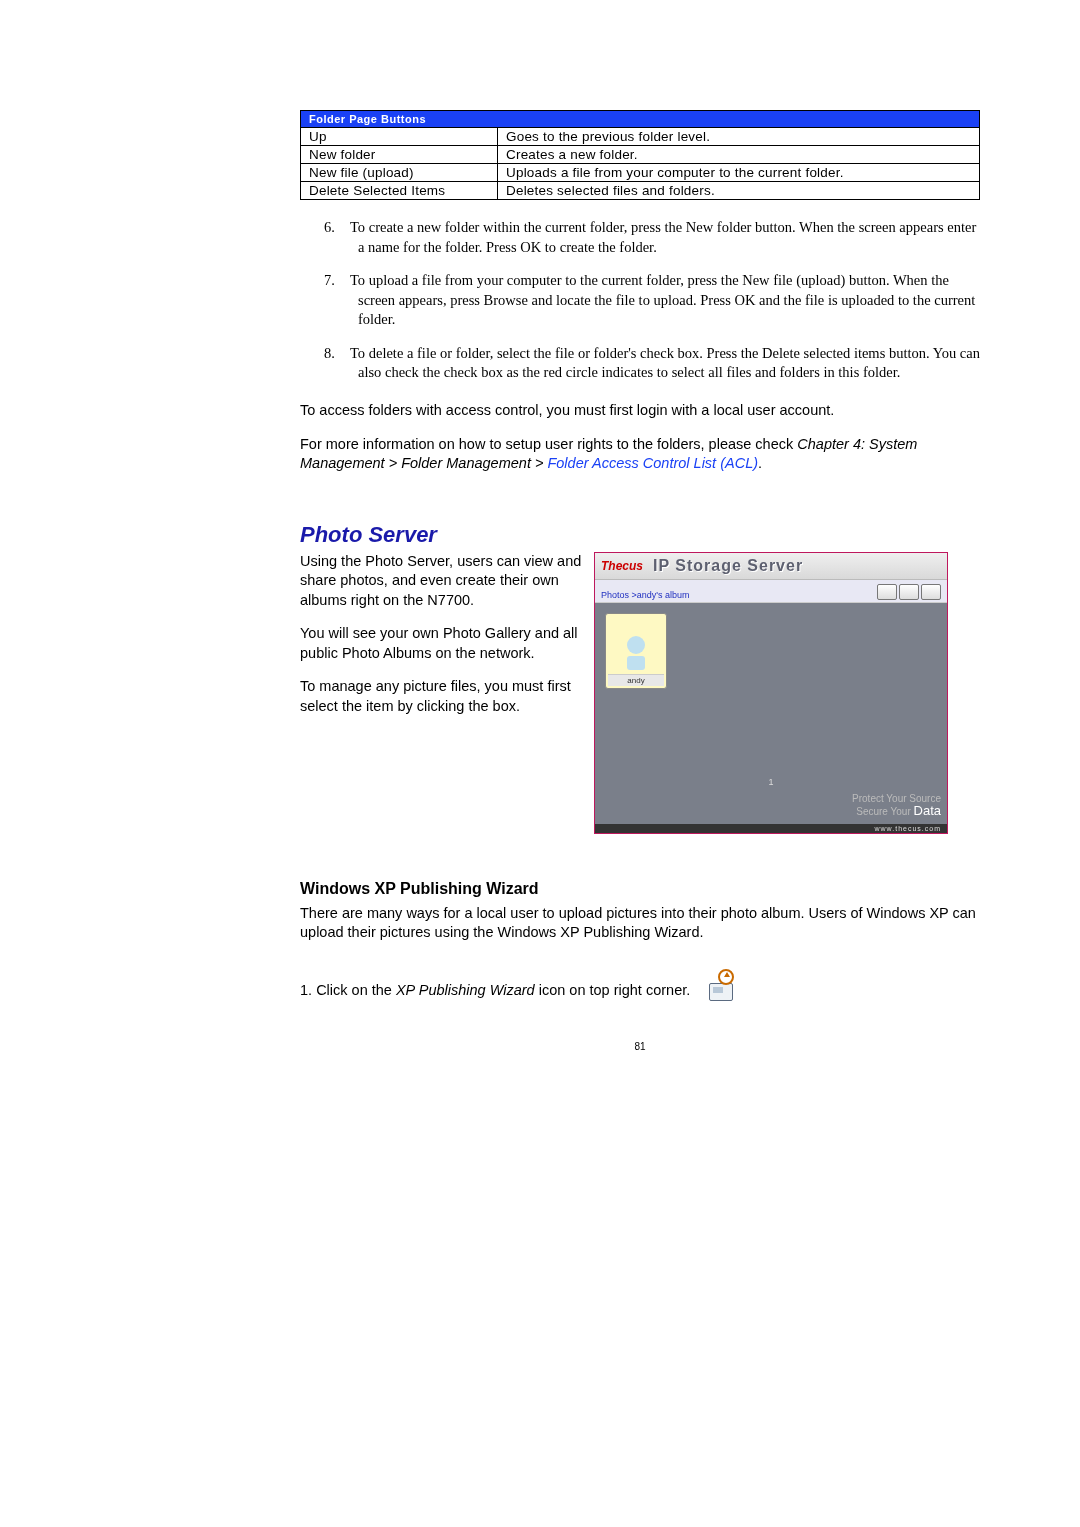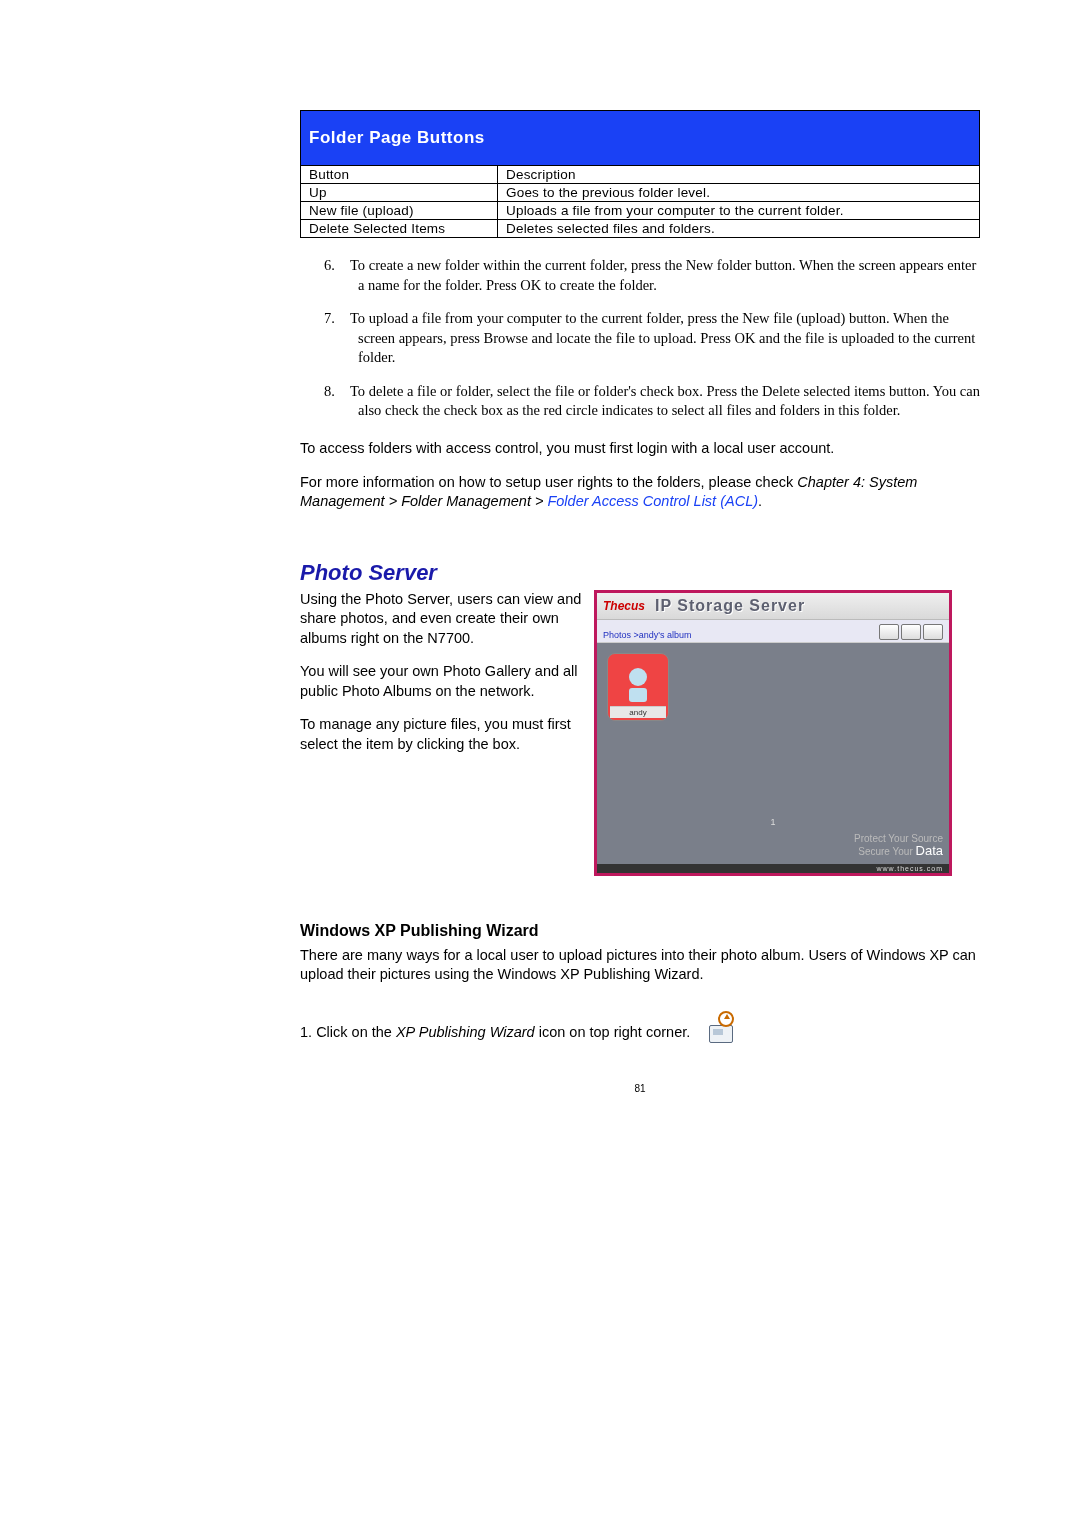--- a/index.html
+++ b/index.html
@@ -19,22 +19,22 @@
   table.buttons {
     width: 680px;
     border-collapse: collapse;
     margin-bottom: 18px;
   }
   table.buttons th.header-row {
     background: #1a41f5;
     color: #fff;
     text-align: left;
     font-weight: bold;
-    font-size: 17px;
-    padding: 17px 8px;
+    font-size: 11px;
+    padding: 2px 8px;
     border: 1px solid #000;
     letter-spacing: 0.5px;
   }
   table.buttons th, table.buttons td {
     border: 1px solid #000;
     padding: 1px 8px;
     font-size: 13.5px;
     vertical-align: top;
     text-align: left;
     letter-spacing: 0.2px;
@@ -65,21 +65,21 @@
     margin: 48px 0 4px 0;
   }
   .photo-row {
     display: flex;
     align-items: flex-start;
     gap: 4px;
   }
   .photo-text { width: 290px; line-height: 1.4; }
   .photo-screenshot {
     width: 352px;
-    border: 3px solid #be185d;
+    border: 1px solid #be185d;
     background: #f2f2f2;
     font-size: 10px;
     color: #333;
     position: relative;
   }
   .ps-header {
     height: 26px;
     background: linear-gradient(#efefef,#d9d9d9);
     display: flex;
     align-items: center;
@@ -121,25 +121,25 @@
     margin-left: 2px;
   }
   .ps-body {
     background: #7a7f8a;
     height: 210px;
     padding: 10px;
     position: relative;
   }
   .ps-thumb {
     width: 56px;
-    background: #ef4444;
+    background: #fef9c3;
     border: 1px solid #888;
-    border-radius: 8px;
+    border-radius: 3px;
     text-align: center;
-    padding: 12px 2px 2px 2px;
+    padding: 20px 2px 2px 2px;
   }
   .ps-thumb .circ {
     width: 18px; height: 18px;
     border-radius: 50%;
     background: #bfe0f0;
     margin: 2px auto;
   }
   .ps-thumb .sq {
     width: 18px; height: 14px;
     border-radius: 3px;
@@ -237,26 +237,26 @@
 <body>
 
 <div class="page">
 
   <table class="buttons">
     <tbody>
         <tr>
           <th class="header-row" colspan="2">Folder Page Buttons</th>
         </tr>
     <tr>
-      <td class="col1">Button</td>
-      <td>Description</td>
+      <td class="col1">Up</td>
+      <td>Goes to the previous folder level.</td>
     </tr>
     <tr>
-      <td class="col1">Up</td>
-      <td>Goes to the previous folder level.</td>
+      <td class="col1">New folder</td>
+      <td>Creates a new folder.</td>
     </tr>
     <tr>
       <td class="col1">New file (upload)</td>
       <td>Uploads a file from your computer to the current folder.</td>
     </tr>
     <tr>
       <td class="col1">Delete Selected Items</td>
       <td>Deletes selected files and folders.</td>
     </tr>
   </tbody>

